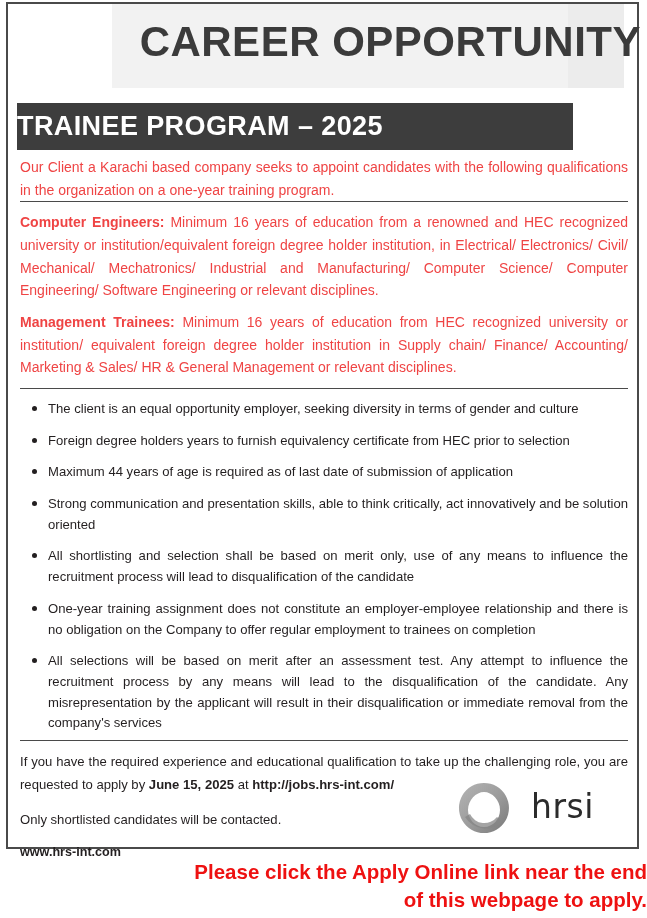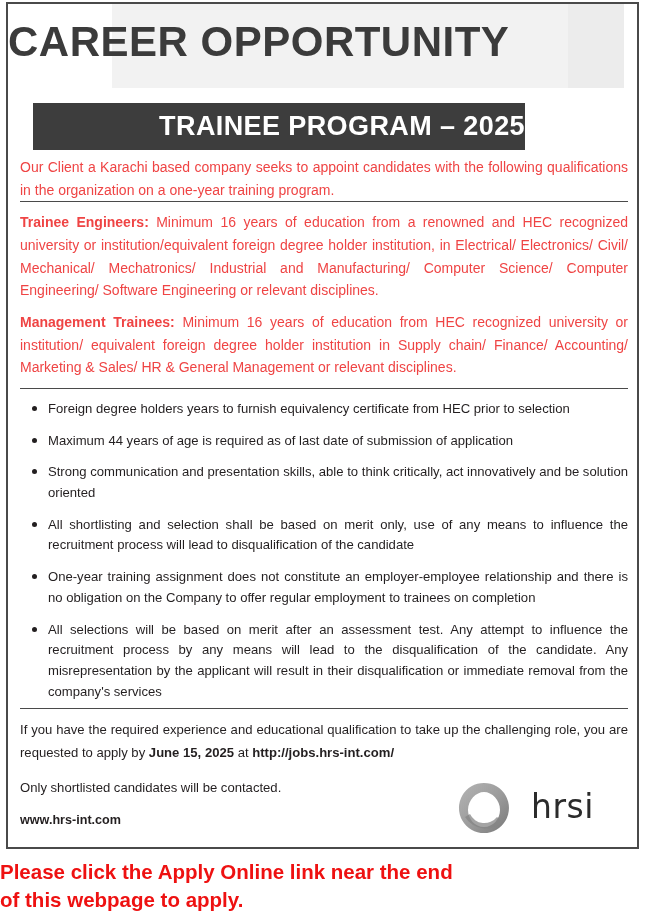--- a/index.html
+++ b/index.html
@@ -49,39 +49,39 @@
     top: 0px;
     width: 56px;
     height: 84px;
     background: #ececec;
   }
   .career-title {
     position: absolute;
     left: 0;
     top: 14px;
     width: 633px;
-    text-align: left;
+    text-align: right;
     font-size: 42px;
     font-weight: bold;
     letter-spacing: 0.5px;
     color: #3b3b3b;
     font-family: "Liberation Sans", sans-serif;
   }
 
   
   .banner {
     position: absolute;
-    left: 25px;
+    left: 9px;
     top: 99px;
-    width: 492px;
+    width: 556px;
     height: 47px;
     background: #3d3d3d;
     display: flex;
     align-items: center;
-    justify-content: flex-end;
+    justify-content: flex-start;
   }
   .banner-text {
     color: #ffffff;
     font-size: 27px;
     font-weight: bold;
     letter-spacing: 0.4px;
   }
 
   
   .content {
@@ -170,21 +170,21 @@
   }
   .logo-mark { display: block; }
   .logo-word { display: block; }
 
   
   .cta {
     position: absolute;
     left: 0;
     top: 858px;
     width: 647px;
-    text-align: left;
+    text-align: right;
     color: #ee1111;
     font-size: 20.5px;
     font-weight: bold;
     line-height: 1.36;
     font-family: "Liberation Sans", sans-serif;
   }
 </style>
 </head>
 <body>
 
@@ -201,37 +201,41 @@
     </div>
 
     <div class="content">
 
       <p class="para lead">Our Client a Karachi based company seeks to appoint candidates with the following qualifications in the organization on a one-year training program.</p>
 
       <hr class="rule">
 
       <div class="sect">
         <p class="para">
-          <b>Trainee Engineers:</b><span> Minimum 16 years of education from a renowned and HEC recognized university or institution/equivalent foreign degree holder institution, in Electrical/ Electronics/ Civil/ Mechanical/ Mechatronics/ Industrial and Manufacturing/ Computer Science/ Computer Engineering/ Software Engineering or relevant disciplines.</span>
+          <b>Computer Engineers:</b><span> Minimum 16 years of education from a renowned and HEC recognized university or institution/equivalent foreign degree holder institution, in Electrical/ Electronics/ Civil/ Mechanical/ Mechatronics/ Industrial and Manufacturing/ Computer Science/ Computer Engineering/ Software Engineering or relevant disciplines.</span>
         </p>
       </div>
 
       <div class="sect">
         <p class="para">
           <b>Management Trainees:</b><span> Minimum 16 years of education from HEC recognized university or institution/ equivalent foreign degree holder institution in Supply chain/ Finance/ Accounting/ Marketing &amp; Sales/ HR &amp; General Management or relevant disciplines.</span>
         </p>
       </div>
 
 
       <hr class="rule">
 
       <div style="height:10px"></div>
 
 
       <ul class="bullets">
+        <li>
+          <span class="bullet-dot"></span>
+          <span>The client is an equal opportunity employer, seeking diversity in terms of gender and culture</span>
+        </li>
         <li>
           <span class="bullet-dot"></span>
           <span>Foreign degree holders years to furnish equivalency certificate from HEC prior to selection</span>
         </li>
         <li>
           <span class="bullet-dot"></span>
           <span>Maximum 44 years of age is required as of last date of submission of application</span>
         </li>
         <li>
           <span class="bullet-dot"></span>

